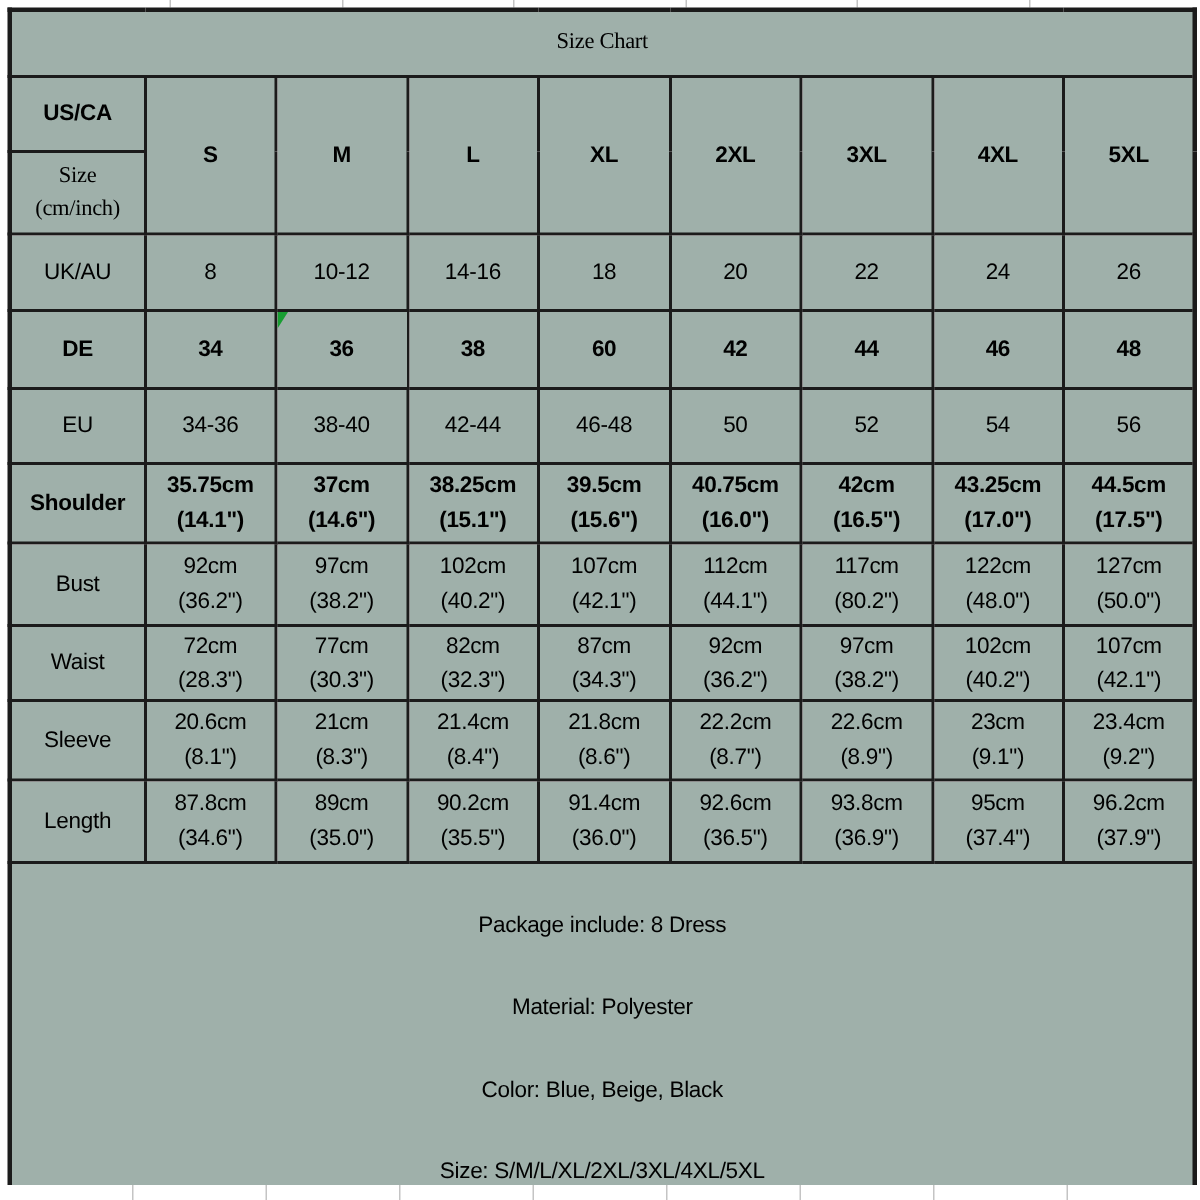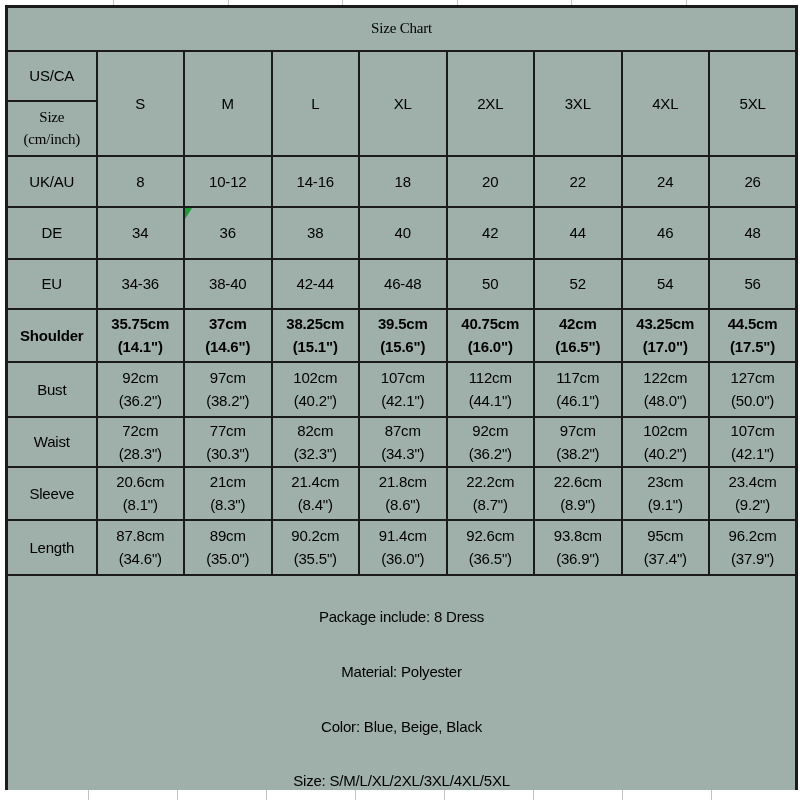--- a/index.html
+++ b/index.html
@@ -64,24 +64,24 @@
     background:#fff;
     text-align:left;
     vertical-align:top;
     padding:3px 7px 4px 7px;
     font-size:15.5px;
     letter-spacing:-0.1px;
     line-height:27.4px;
     white-space:pre-line;
   }
   tr.r-title{height:44px;font-family:Liberation Serif, serif;}
-  tr.r-h1{height:50px;}
+  tr.r-h1{height:50px;font-weight:bold;}
   tr.r-h2{height:55px;}
   tr.r-ukau{height:51px;}
-  tr.r-de{height:52px;}
+  tr.r-de{height:52px;font-weight:bold;}
   tr.r-eu{height:50px;}
   tr.r-m0{height:53px;font-weight:bold;}
   tr.r-m1{height:55px;margin-left:12px;}
   tr.r-m2{height:50px;margin-top:28px;}
   tr.r-m3{height:53px;padding-left:42px;}
   tr.r-m4{height:55px;}
   tr.r-notes{height:192px;}
 </style>
 </head>
 <body>
@@ -139,21 +139,21 @@
       <td>22</td>
       <td>24</td>
       <td>26</td>
     </tr>
 
     <tr class="r-de">
       <td>DE</td>
       <td>34</td>
       <td class="de-val"><span class="comment-marker"></span><span>36</span></td>
       <td>38</td>
-      <td>40</td>
+      <td>60</td>
       <td>42</td>
       <td>44</td>
       <td>46</td>
       <td>48</td>
     </tr>
 
     <tr class="r-eu">
       <td>EU</td>
       <td>34-36</td>
       <td>38-40</td>
@@ -191,21 +191,21 @@
 (36.2")</td>
       <td class="val">97cm
 (38.2")</td>
       <td class="val">102cm
 (40.2")</td>
       <td class="val">107cm
 (42.1")</td>
       <td class="val">112cm
 (44.1")</td>
       <td class="val">117cm
-(46.1")</td>
+(80.2")</td>
       <td class="val">122cm
 (48.0")</td>
       <td class="val">127cm
 (50.0")</td>
     </tr>
 
     <tr class="r-m2">
       <td>Waist</td>
       <td class="val">72cm
 (28.3")</td>

